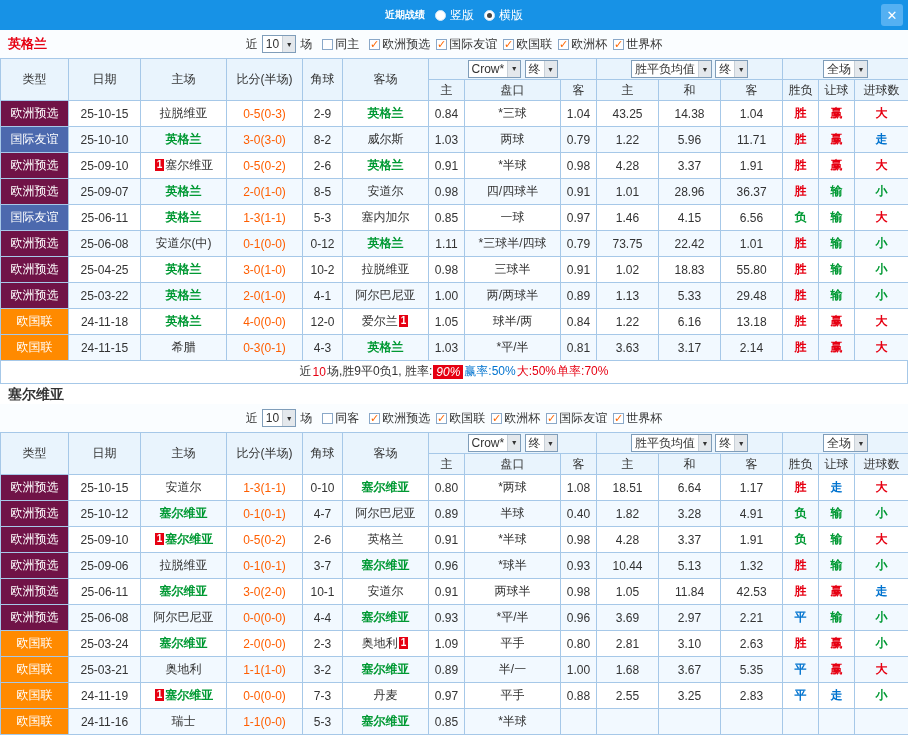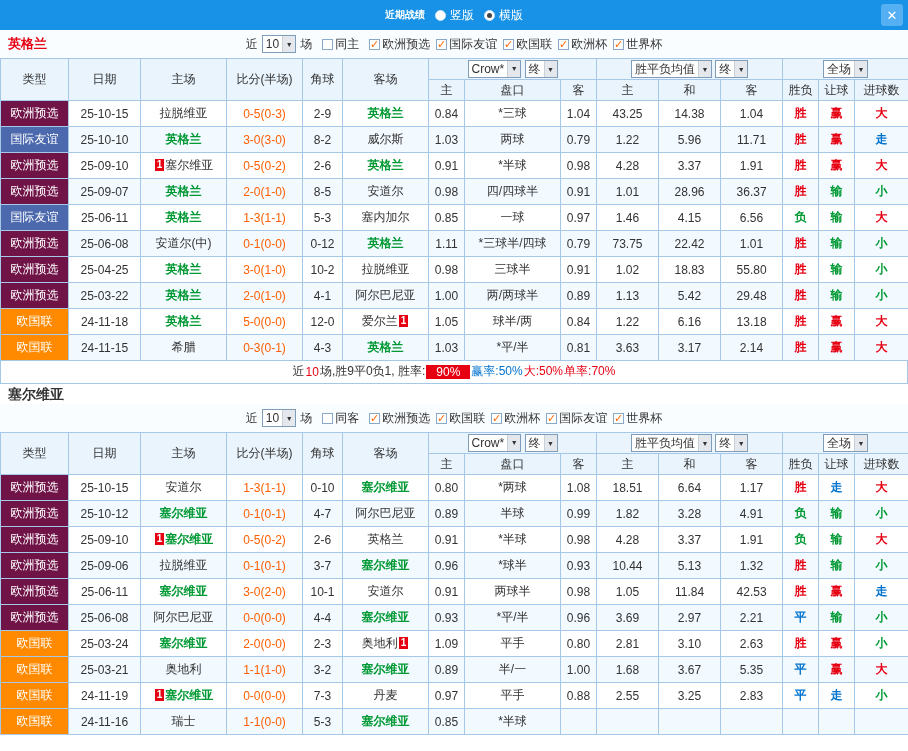--- a/index.html
+++ b/index.html
@@ -60,21 +60,21 @@
   .card-badge {
     display:inline-block; background:#E60012; color:#fff; font-size:10px;
     line-height:12px; padding:0 2px; margin:0 1px; font-weight:bold; vertical-align:1px;
   }
   .res-cell { font-weight:bold; }
   .summary-row {
     width:908px; height:24px; margin-top:-1px;
     border:1px solid #A6C8E8; border-top:none;
     display:flex; align-items:center; justify-content:center; gap:1px; font-size:12px;
   }
-  .summary-row .badge { padding:0 10px; }
+  .summary-row .badge { padding:0 3px;font-style:italic; }
 </style>
 </head>
 <body>
 
 <div class="titlebar">
   <span class="title">近期战绩</span>
   <label class="radio-label">
     <span class="radio"></span>
     <span>竖版</span>
   </label>
@@ -315,31 +315,31 @@
           <td class="type-cell" style="background: rgb(112, 19, 71);">欧洲预选</td>
           <td class="date-cell">25-03-22</td>
           <td class="team-cell"><span class="focus">英格兰</span></td>
           <td class="score-cell">2-0(1-0)</td>
           <td>4-1</td>
           <td class="team-cell"><span class="">阿尔巴尼亚</span></td>
           <td>1.00</td>
           <td>两/两球半</td>
           <td>0.89</td>
           <td>1.13</td>
-          <td>5.42</td>
+          <td>5.33</td>
           <td>29.48</td>
           <td class="res-cell" style="color: rgb(230, 0, 18);">胜</td>
           <td class="res-cell" style="color: rgb(0, 153, 51);">输</td>
           <td class="res-cell" style="color: rgb(0, 153, 51);">小</td>
         </tr>
         <tr>
           <td class="type-cell" style="background: rgb(255, 138, 0);">欧国联</td>
           <td class="date-cell">24-11-18</td>
           <td class="team-cell"><span class="focus">英格兰</span></td>
-          <td class="score-cell">5-0(0-0)</td>
+          <td class="score-cell">4-0(0-0)</td>
           <td>12-0</td>
           <td class="team-cell"><span class="">爱尔兰</span><span class="card-badge">1</span></td>
           <td>1.05</td>
           <td>球半/两</td>
           <td>0.84</td>
           <td>1.22</td>
           <td>6.16</td>
           <td>13.18</td>
           <td class="res-cell" style="color: rgb(230, 0, 18);">胜</td>
           <td class="res-cell" style="color: rgb(230, 0, 18);">赢</td>
@@ -501,21 +501,21 @@
         </tr>
         <tr>
           <td class="type-cell" style="background: rgb(112, 19, 71);">欧洲预选</td>
           <td class="date-cell">25-10-12</td>
           <td class="team-cell"><span class="focus">塞尔维亚</span></td>
           <td class="score-cell">0-1(0-1)</td>
           <td>4-7</td>
           <td class="team-cell"><span class="">阿尔巴尼亚</span></td>
           <td>0.89</td>
           <td>半球</td>
-          <td>0.99</td>
+          <td>0.40</td>
           <td>1.82</td>
           <td>3.28</td>
           <td>4.91</td>
           <td class="res-cell" style="color: rgb(0, 153, 51);">负</td>
           <td class="res-cell" style="color: rgb(0, 153, 51);">输</td>
           <td class="res-cell" style="color: rgb(0, 153, 51);">小</td>
         </tr>
         <tr>
           <td class="type-cell" style="background: rgb(112, 19, 71);">欧洲预选</td>
           <td class="date-cell">25-09-10</td>

